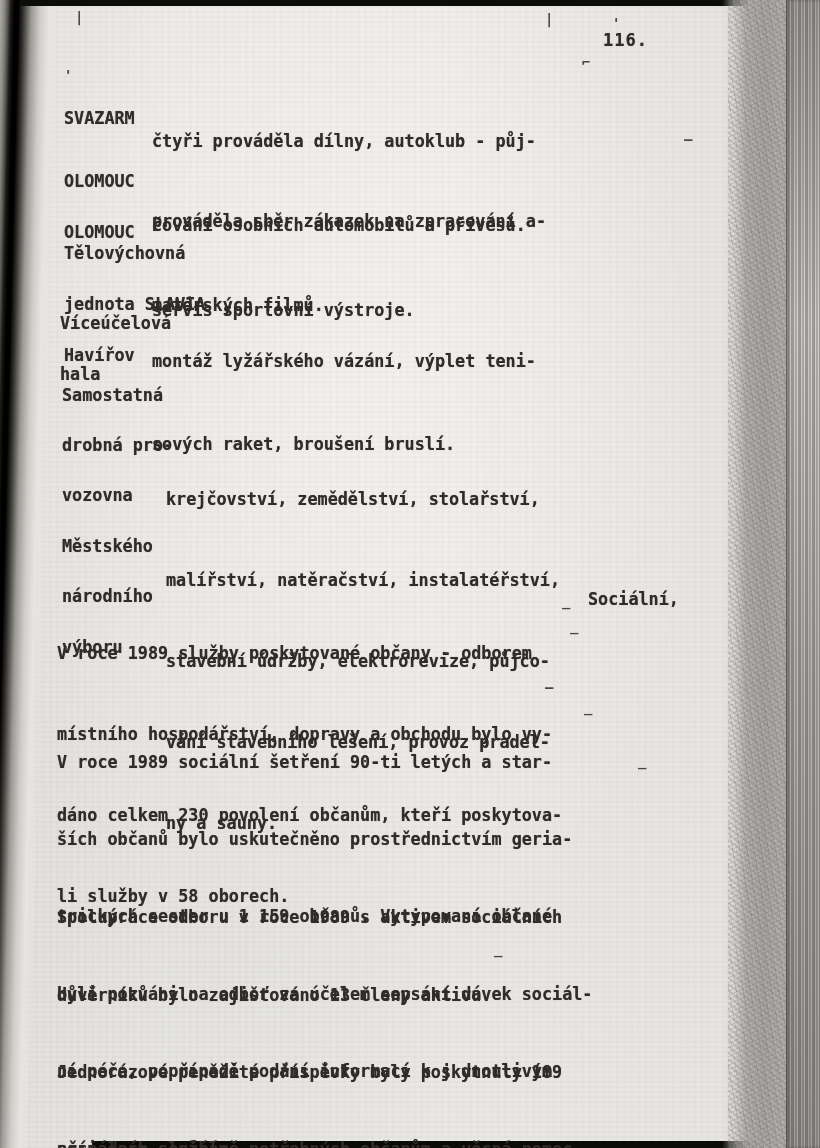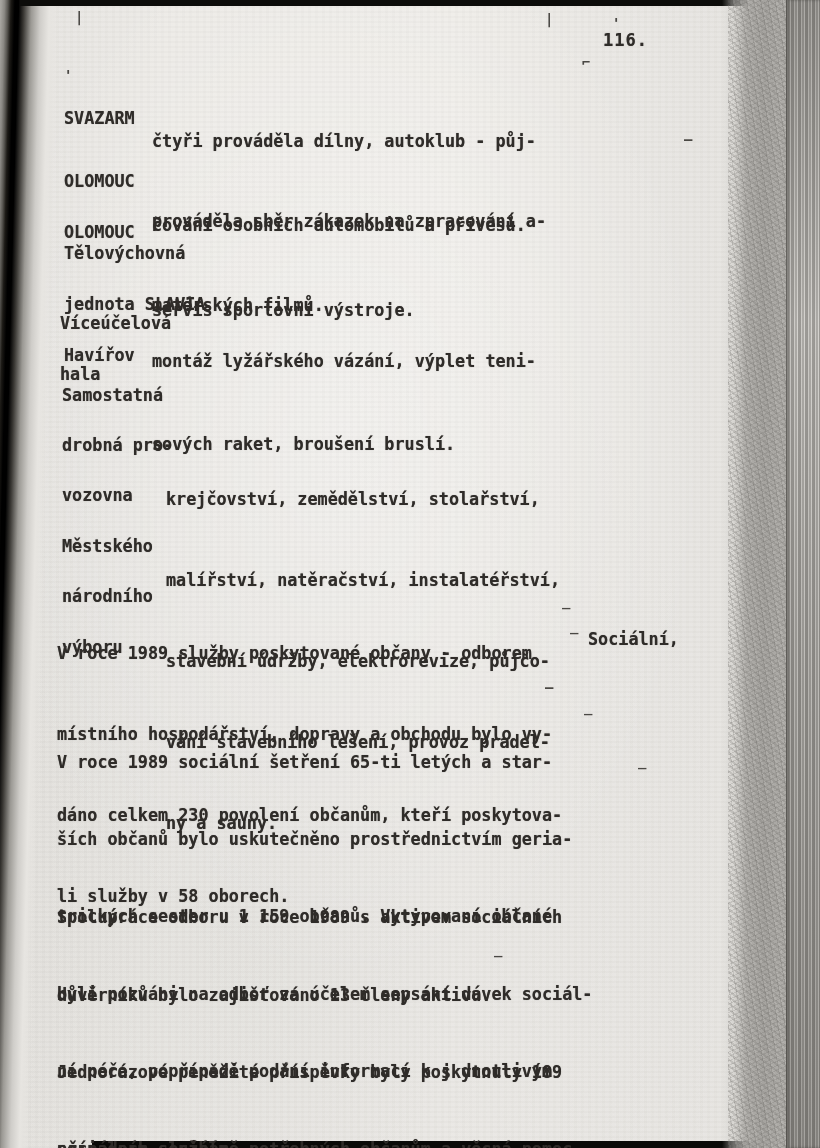--- a/index.html
+++ b/index.html
@@ -51,21 +51,21 @@
   }
   
   .tcol { position:absolute; white-space:pre; font-size:16.8px; font-weight:bold;
           text-shadow:0 0 0.7px rgba(47,44,41,0.65); }
   .label-col { line-height:17px; }
   .text-col  { line-height:28px; }
   .para-col  { line-height:27px; }
   .pagenum { position:absolute; left:603px; top:30px; font-size:17px; font-weight:bold;
              line-height:20px; letter-spacing:1px; text-shadow:0 0 0.7px rgba(47,44,41,0.65); }
   .margin-note { position:absolute; left:588px; top:589px; font-size:16.8px; font-weight:bold;
-                 line-height:20px; white-space:pre; text-shadow:0 0 0.7px rgba(47,44,41,0.65);margin-top:40px; }
+                 line-height:20px; white-space:pre; text-shadow:0 0 0.7px rgba(47,44,41,0.65); }
   .mark { position:absolute; font-size:14px; font-weight:bold; color:#4a4844; line-height:14px; }
 </style>
 </head>
 <body>
 
 <div class="page">
 
   <div class="left-binding"></div>
   <div class="top-bar"></div>
   <div class="bottom-bar"></div>
@@ -129,21 +129,21 @@
 
   <div class="tcol para-col" style="left:57px; top:586px;">
     <div>V roce 1989 služby poskytované občany - odborem</div>
     <div>místního hospodářství, dopravy a obchodu bylo vy-</div>
     <div>dáno celkem 230 povolení občanům, kteří poskytova-</div>
     <div>li služby v 58 oborech.</div>
   </div>
   <div class="margin-note">Sociální,</div>
 
   <div class="tcol para-col" style="left:57px; top:698px; line-height:25.8px;">
-    <div>V roce 1989 sociální šetření 65-ti letých a star-</div>
+    <div>V roce 1989 sociální šetření 90-ti letých a star-</div>
     <div>ších občanů bylo uskutečněno prostřednictvím geria-</div>
     <div>trických sester u 1 159 občanů. Vytypovaní občané</div>
     <div>byli pozváni na odbor za účelem sepsání dávek sociál-</div>
     <div>ní péče, popřípadě podání informací k j dnotlivým</div>
     <div>sociálním službám.</div>
   </div>
 
   <div class="tcol para-col" style="left:57px; top:854px; line-height:25.7px;">
     <div>Spolupráce odboru v roce 1989 s aktivem sociálních</div>
     <div>důvěrníků bylo zajišťováno 13 členy aktivu.</div>

